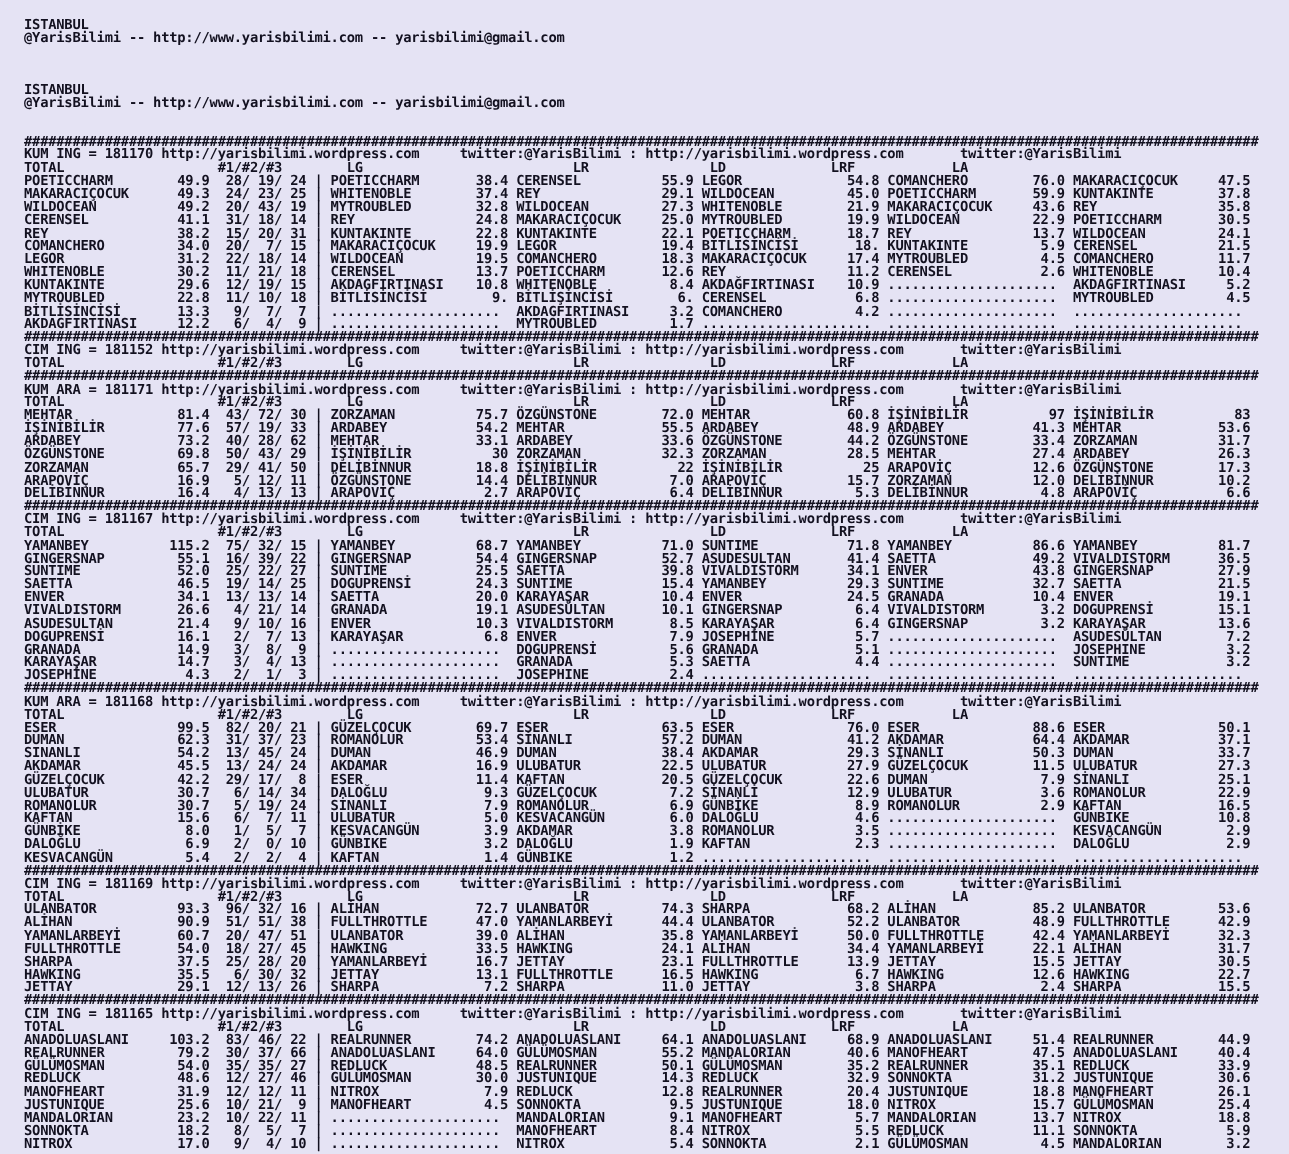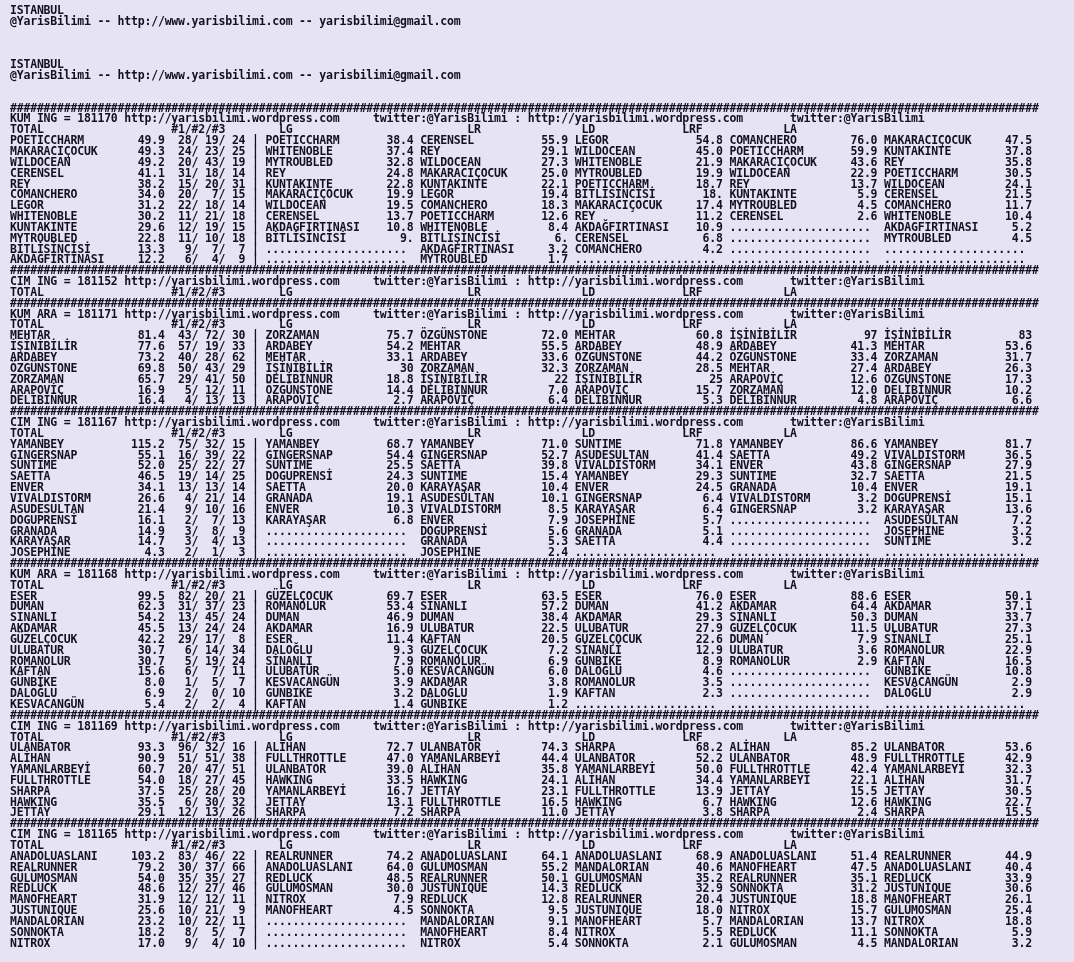--- a/index.html
+++ b/index.html
@@ -4,21 +4,21 @@
 <style>
   html,body { margin:0; padding:0; }
   body { background:#e5e3f4; }
   .screen {
     position:relative;
     width:1074px; height:962px;
     overflow:hidden;
     background:#e5e3f4;
   }
   pre.report {
-    margin:2px;
+    margin:12px;
     padding:3px 16px 0 8px;
     font-family:"DejaVu Sans Mono","Liberation Mono",monospace;
     font-weight:bold;
     font-size:11.5px;
     line-height:10.85px;
     letter-spacing:-0.2px;
     color:#131120;
     white-space:pre;
   }
 </style>

